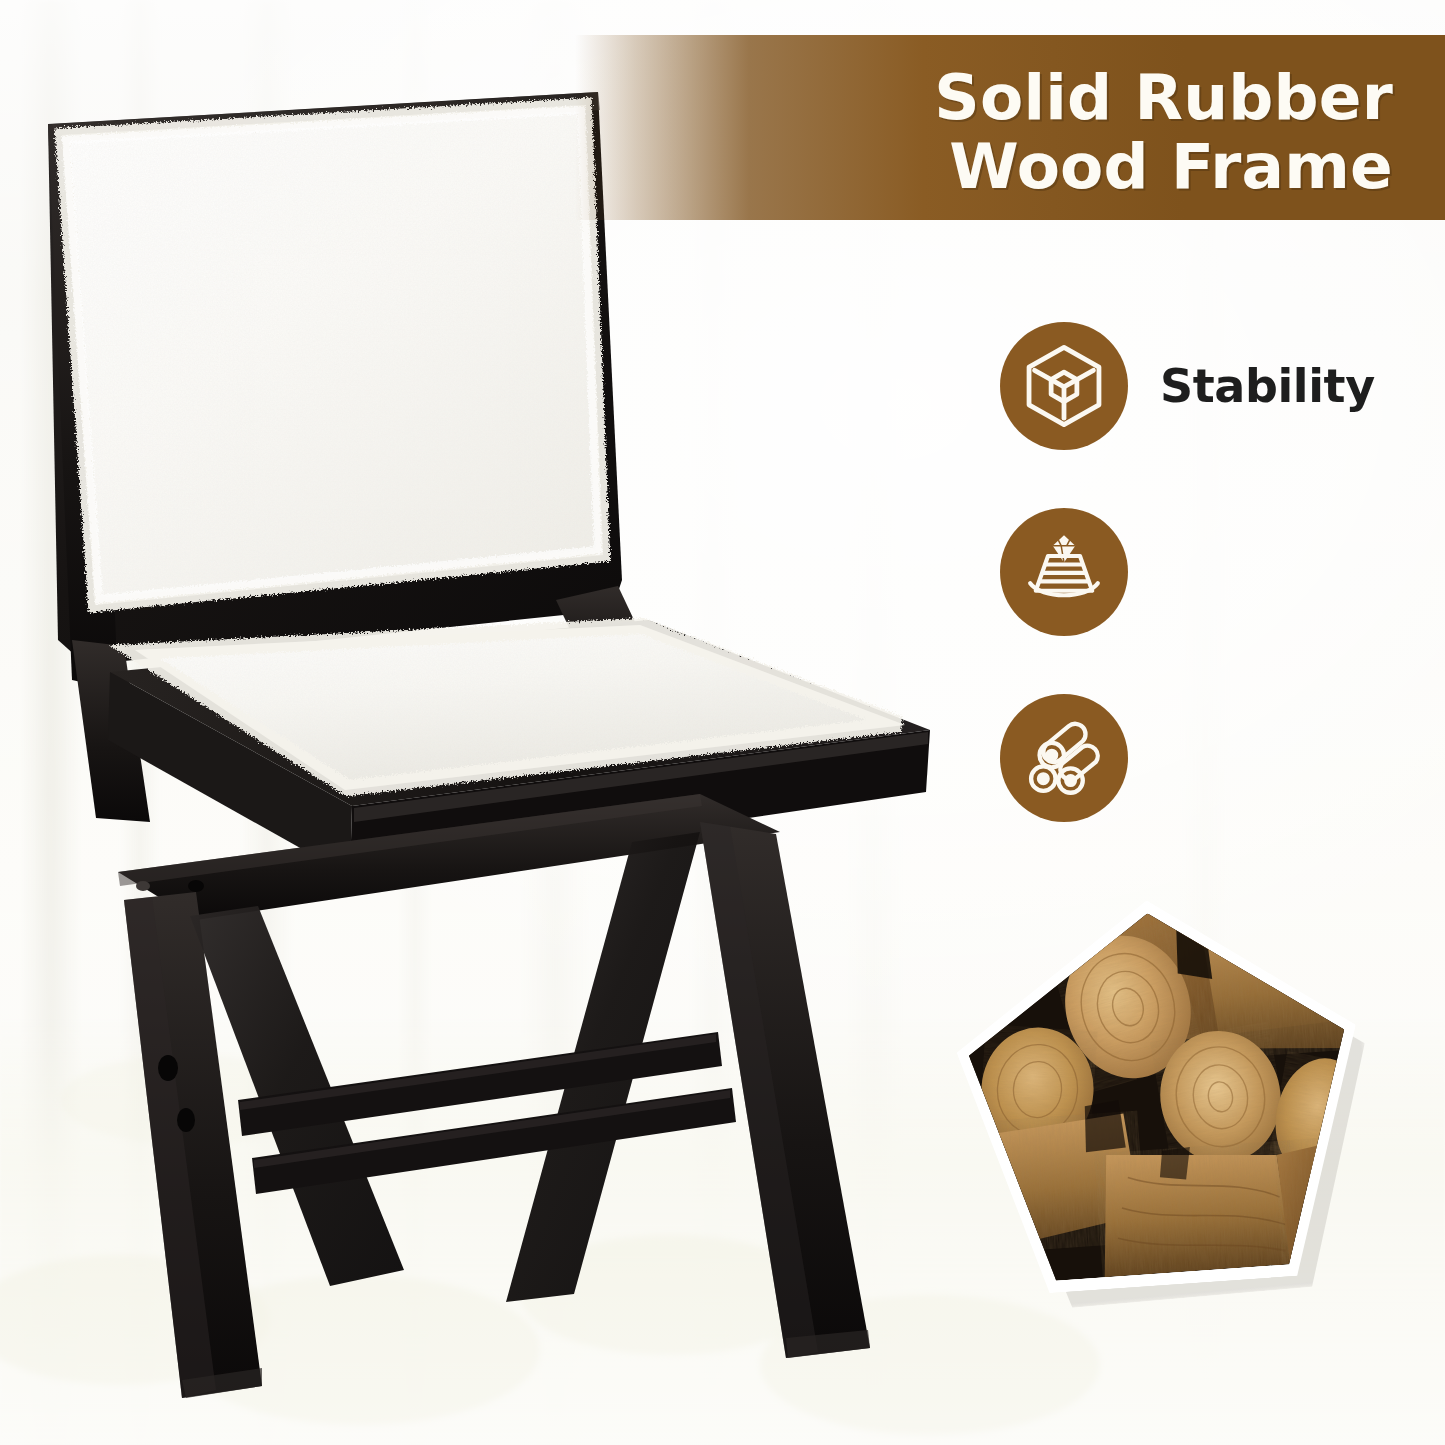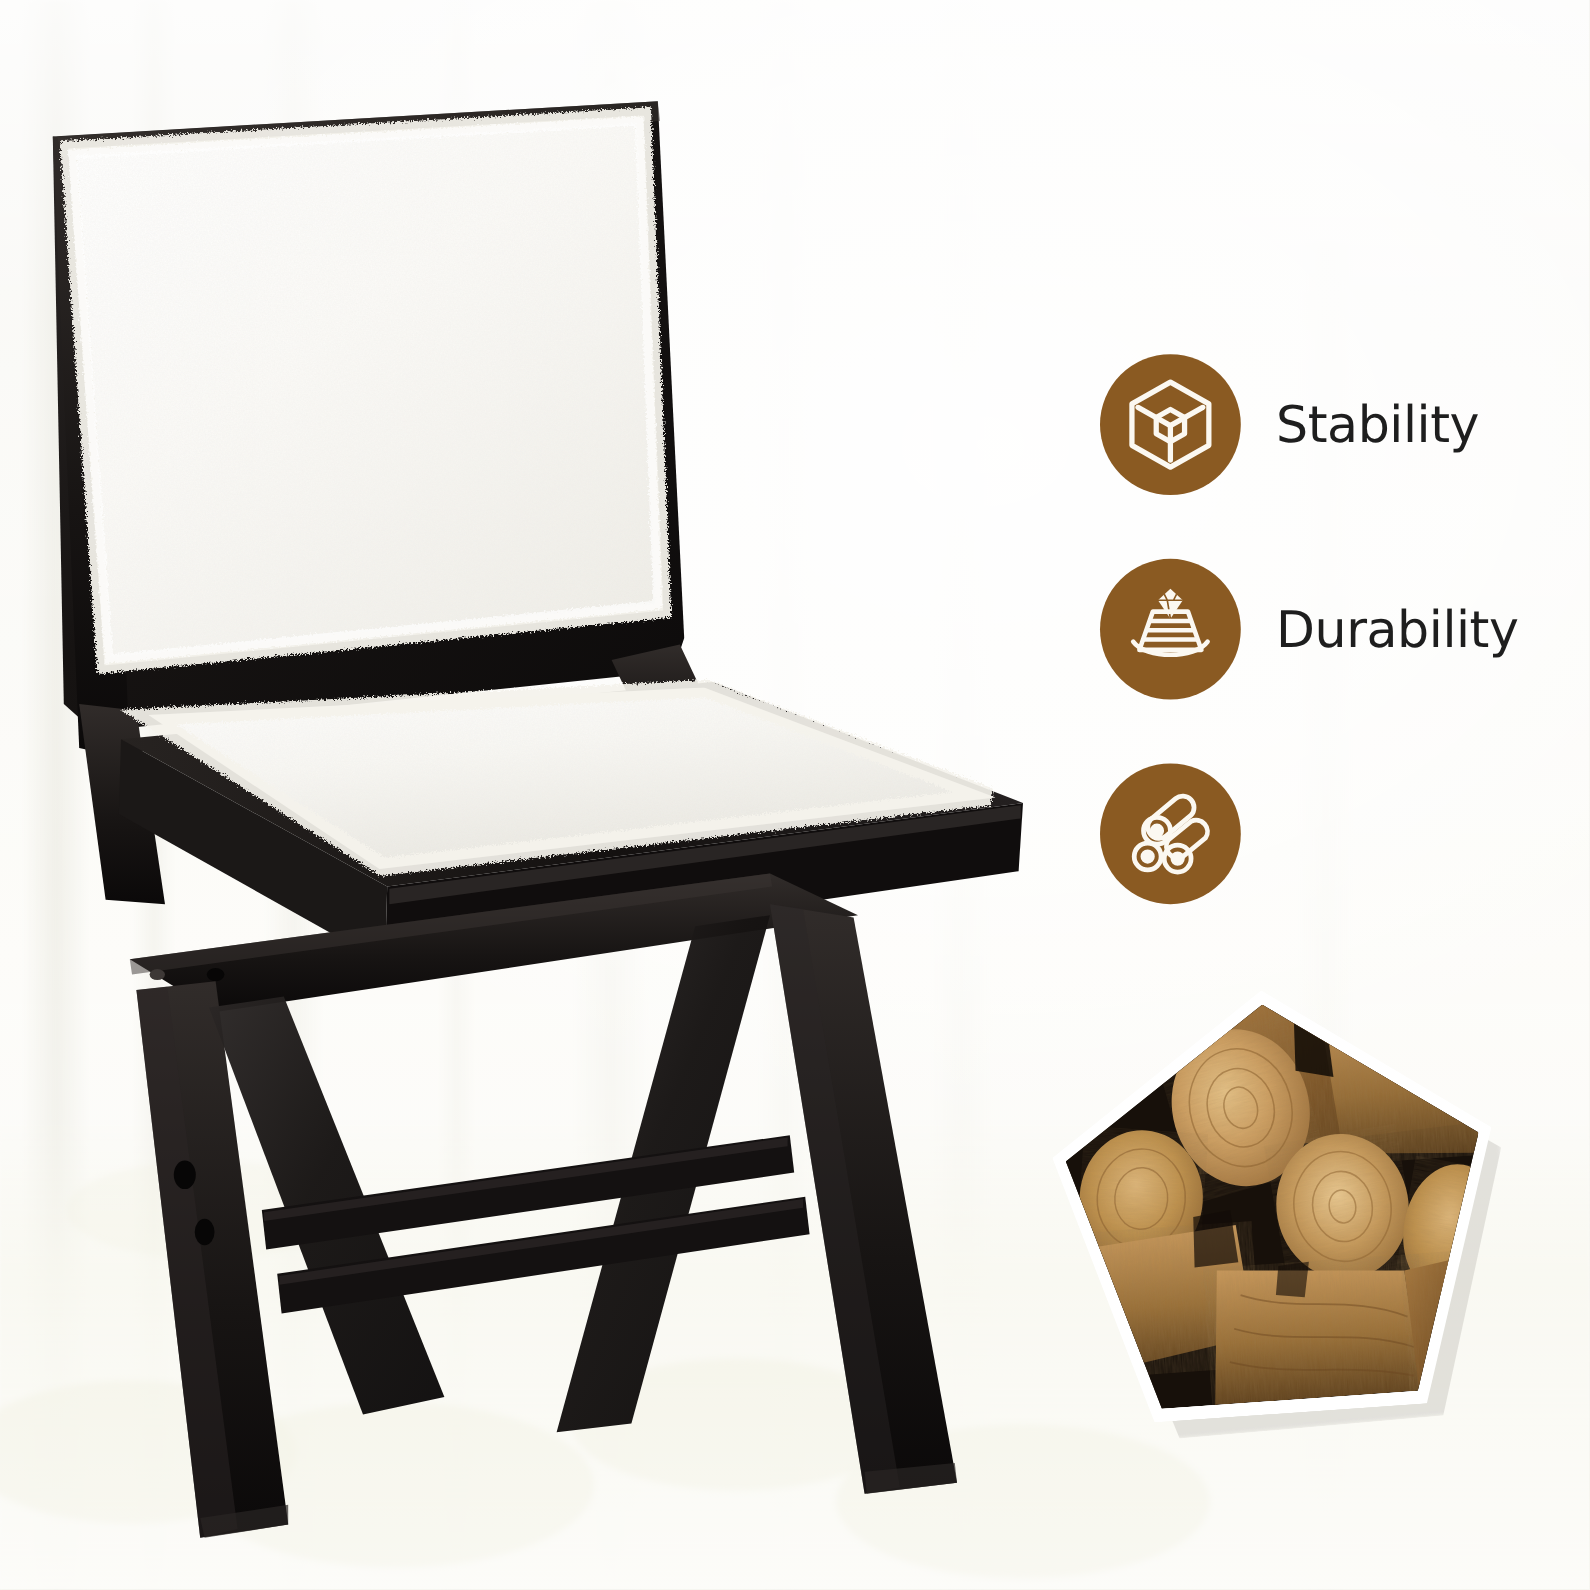--- a/index.html
+++ b/index.html
@@ -64,21 +64,21 @@
     width:128px; height:128px; border-radius:50%;
     background:#8a5a22; flex:0 0 128px;
     display:flex; align-items:center; justify-content:center;
   }
   .feat-icon svg { display:block; }
   .feat-label {
     margin-left:32px;
     color:#1e1e1e;
     font-family:"DejaVu Sans", sans-serif;
     font-size:46px;
-    font-weight:400;
+    font-weight:700;
     line-height:1.06;
     letter-spacing:-.4px;
     white-space:pre-line;
   }
 
   
   .penta-wrap { position:absolute; left:960px; top:900px; width:430px; height:425px; }
   .penta-shadow {
     position:absolute; left:22px; top:26px; width:388px; height:372px;
     background:rgba(170,165,158,.30);
@@ -227,20 +227,26 @@
       <path d="M 238,1020 L 718,952 L 722,986 L 242,1056 Z" fill="#141111"></path>
       <path d="M 240,1022 L 716,954 L 716,962 L 240,1030 Z" fill="#3a3432" opacity=".45"></path>
       <path d="M 252,1078 L 732,1008 L 736,1042 L 256,1114 Z" fill="#141111"></path>
       <path d="M 254,1080 L 730,1010 L 730,1018 L 254,1088 Z" fill="#3a3432" opacity=".45"></path>
 
       <path d="M 182,1300 L 262,1288 L 262,1306 L 186,1318 Z" fill="#2a2524" opacity=".7"></path>
       <path d="M 786,1258 L 868,1250 L 870,1268 L 788,1278 Z" fill="#2a2524" opacity=".7"></path>
     </svg>
   </div>
 
+  <div class="banner">
+    <div class="banner-inner">
+      <div class="banner-line">Solid Rubber</div>
+      <div class="banner-line">Wood Frame</div>
+    </div>
+  </div>
 
   <div class="features">
 
     <div class="feature">
       <div class="feat-icon">
         <svg width="92" height="92" viewBox="0 0 100 100">
           <g fill="none" stroke="#fbf8f1" stroke-width="5.2" stroke-linejoin="round" stroke-linecap="round">
             <path d="M50 8 L88 29.5 L88 70.5 L50 92 L12 70.5 L12 29.5 Z"></path>
             <path d="M18 33 L50 51 L82 33"></path>
             <path d="M50 51 L50 85"></path>
@@ -264,21 +270,20 @@
 
           <g fill="none" stroke="#fbf8f1" stroke-width="4.4" stroke-linejoin="round" stroke-linecap="round">
             <path d="M33 33 L67 33 L80 70 L20 70 Z"></path>
             <path d="M30.5 42 L69.5 42"></path>
             <path d="M27.5 51 L72.5 51"></path>
             <path d="M24.5 60 L75.5 60"></path>
             <path d="M14 62 C26 79 74 79 86 62"></path>
           </g>
         </svg>
       </div>
-      <div class="feat-label">Durability</div>
     </div>
 
     <div class="feature">
       <div class="feat-icon">
         <svg width="94" height="94" viewBox="0 0 100 100">
           <g fill="none" stroke="#fbf8f1" stroke-width="4.6" stroke-linejoin="round" stroke-linecap="round">
 
             <path d="M31 36 L55 16 A11 11 0 0 1 70 32 L46 52 A11 11 0 0 1 31 36 Z"></path>
 
             <path d="M48 56 L70 38 A11 11 0 0 1 84 54 L62 72 A11 11 0 0 1 48 56 Z"></path>

